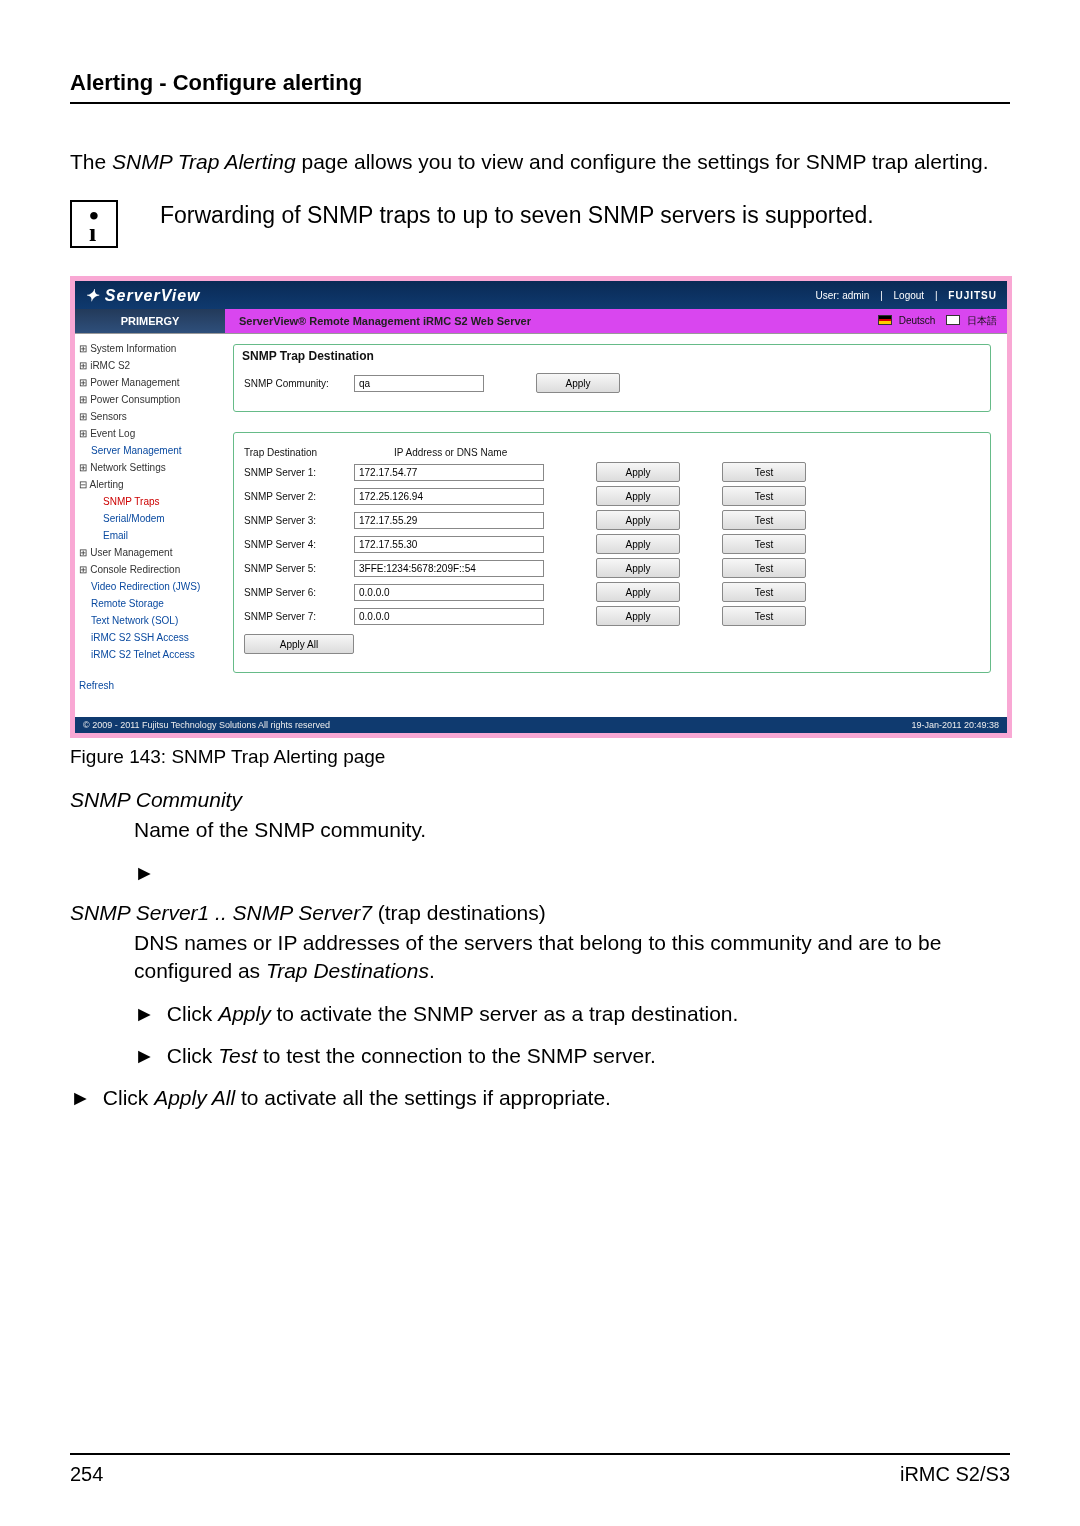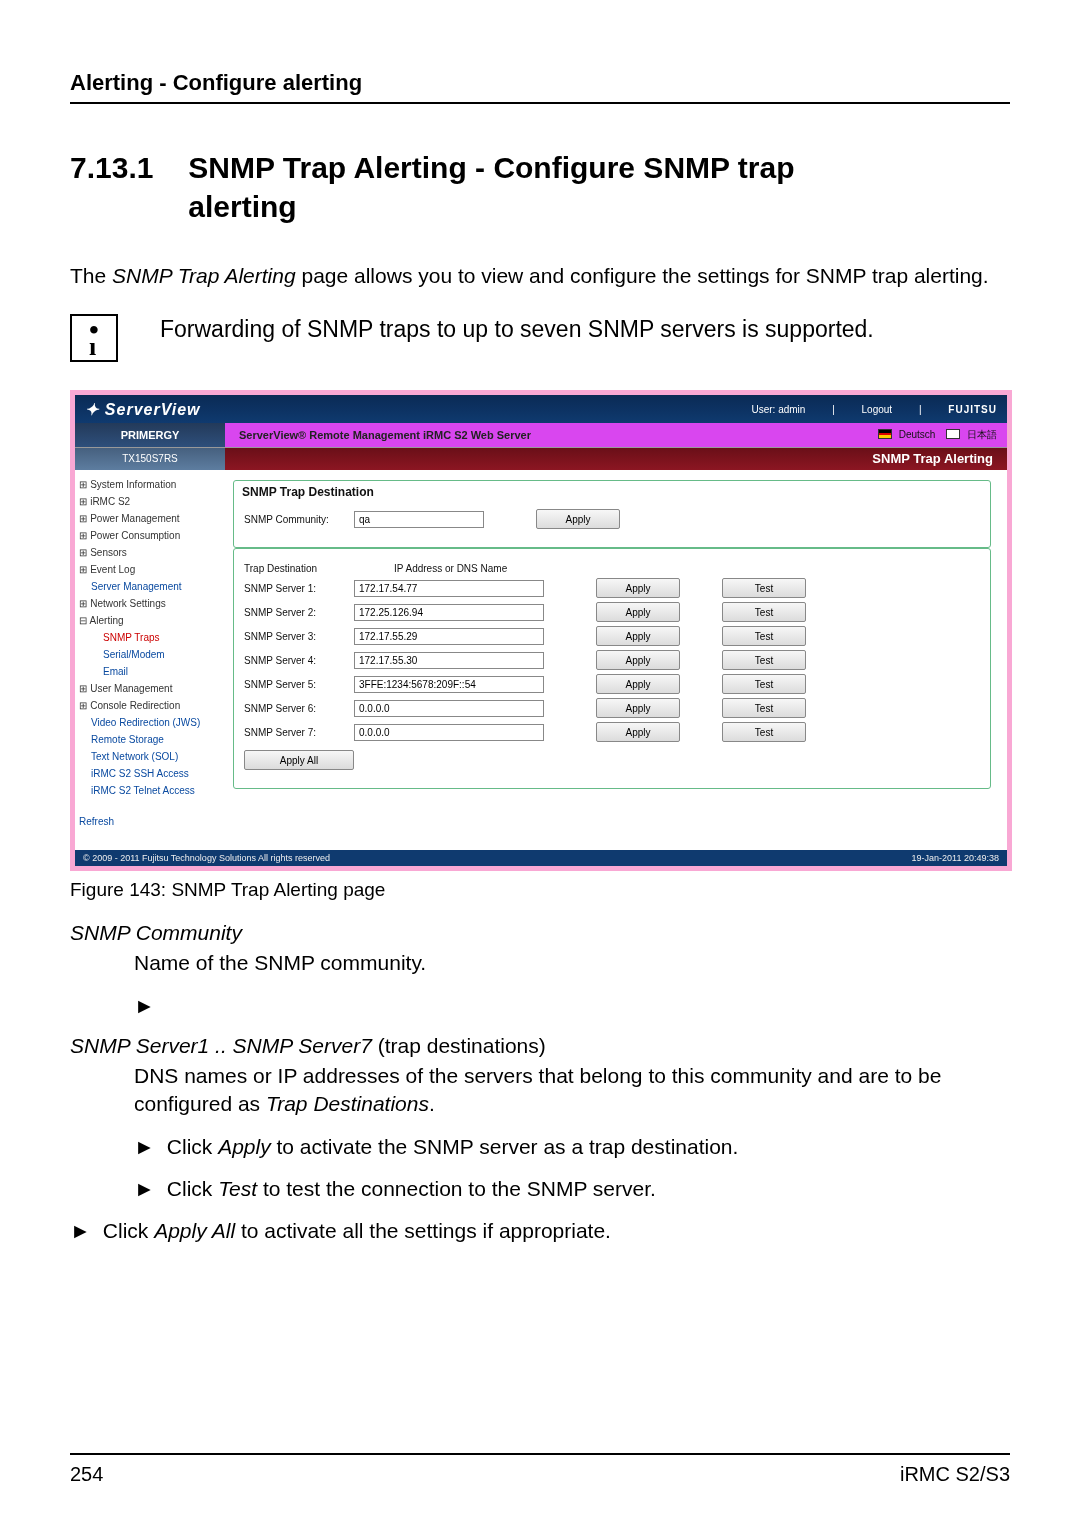--- a/index.html
+++ b/index.html
@@ -14,40 +14,40 @@
   .info-row { display:flex; align-items:flex-start; gap:18px; margin-bottom:28px; }
   .info-icon { width:44px; height:44px; border:2px solid #000; display:flex; align-items:center; justify-content:center; font-family:Georgia,serif; font-weight:bold; font-size:28px; }
   .info-text { font-size:23px; line-height:1.35; flex:1;margin-left:24px; }
   .figure { margin:6px 0 10px 0; }
   .fig-caption { font-size:19px; margin:8px 0 20px 0; }
   .screenshot { width:942px; height:auto; border:5px solid #f9a8d4; box-sizing:border-box; font-size:11px; color:#111; background:#fff; }
   
   .sv-top { background:linear-gradient(#0a2a55,#0f3a6f); color:#fff; display:flex; justify-content:space-between; align-items:center; height:28px; padding:0 10px; }
   .sv-logo { font-style:italic; font-weight:bold; font-size:16px; letter-spacing:1px; }
   .sv-top-right { font-size:10px; }
-  .sv-top-right span { margin-left:24px; }
+  .sv-top-right span { margin-left:8px; }
   .sv-sub { display:flex; align-items:center; height:24px; background:#d946ef; border-bottom:1px solid #999;}
   .sv-sub-left { width:150px; background:linear-gradient(#233a5a,#2e4f7b); color:#fff; font-weight:bold; font-size:11px; text-align:center; line-height:24px; }
   .sv-sub-mid { flex:1; padding-left:14px; font-size:11px; font-weight:bold; color:#222; }
   .sv-sub-lang { padding-right:10px; font-size:10px; }
   .sv-sub-lang .flag { display:inline-block; width:12px; height:8px; background:#d00; margin:0 4px -1px 8px; border:1px solid #333; }
   .sv-strip { display:flex; }
   .sv-strip-left { width:150px; background:linear-gradient(#46607f,#5d7da0); color:#fff; font-size:10px; text-align:center; line-height:22px; height:22px; }
   .sv-strip-right { flex:1; background:linear-gradient(#6a0f18,#8c1622); color:#fff; text-align:right; padding-right:14px; font-weight:bold; font-size:13px; line-height:22px; height:22px; }
   .sv-body { display:flex; min-height:380px; }
   .sv-nav { width:150px; padding:6px 4px; box-sizing:border-box; font-size:10px; line-height:1.7; color:#063; }
   .sv-nav div { white-space:nowrap; }
   .sv-nav .lnk { color:#0a4aa0; }
   .sv-nav .exp { color:#333; }
   .sv-nav .sel { color:#c00; }
   .sv-nav .ind1 { padding-left:12px; }
   .sv-nav .ind2 { padding-left:24px; }
   .sv-nav .refresh { margin-top:14px; color:#0a4aa0; }
   .sv-main { flex:1; padding:10px 16px 24px 8px; box-sizing:border-box; }
-  .panel { border:1px solid #6b8; border-radius:3px; padding:10px 10px 14px 10px; background:#fff; }
+  .panel { border:1px solid #6b8; border-radius:3px; padding:10px 10px 14px 10px; margin-bottom:20px; background:#fff; }
   .panel-title { font-weight:bold; font-size:12px; margin:-6px 0 10px -2px; }
   .row { display:flex; align-items:center; gap:6px; margin:4px 0; }
   .lbl { font-size:10px; width:104px; text-align:left; }
   .lbl.hdr { font-weight:normal; }
   .inp { height:17px; border:1px solid #888; font-size:10px; padding:0 4px; box-sizing:border-box; }
   .inp.w1 { width:130px; }
   .inp.w2 { width:190px; }
   .btn { height:20px; min-width:84px; background:linear-gradient(#f7f7f7,#dcdcdc); border:1px solid #888; border-radius:2px; font-size:10px; cursor:pointer; }
   .spacer { width:40px; }
   .col-hdr { font-size:10px; font-weight:normal; }
@@ -61,24 +61,20 @@
   .page-footer { position:absolute; bottom:40px; left:70px; right:70px; display:flex; justify-content:space-between; font-size:20px; }
   .page-footer .ln { border-top:2px solid #000; position:absolute; top:-10px; left:0; right:0; }
 </style>
 </head>
 <body>
 
 <div class="page">
   <div class="running-head">Alerting - Configure alerting</div>
   <hr class="hr">
 
-  <h2 class="h-sec">
-    <span class="h-num">7.13.1</span>
-    <span class="h-txt">SNMP Trap Alerting - Configure SNMP trap alerting</span>
-  </h2>
 
   <p class="body-p">
     <span>The </span><span class="italic">SNMP Trap Alerting</span><span> page allows you to view and configure the settings for SNMP trap alerting.</span>
   </p>
 
   <div class="info-row">
     <div class="info-icon">
       <span style="line-height:0.6;">•<br><span style="font-family:Georgia,serif;font-size:26px;">ı</span></span>
     </div>
     <div class="info-text">Forwarding of SNMP traps to up to seven SNMP servers is supported.</div>
@@ -98,24 +94,20 @@
       </div>
       <div class="sv-sub">
         <div class="sv-sub-left">PRIMERGY</div>
         <div class="sv-sub-mid">ServerView® Remote Management iRMC S2 Web Server</div>
         <div class="sv-sub-lang">
           <span class="flag" style="background:linear-gradient(#000 33%,#d00 33% 66%,#fc0 66%);"></span>
           <span>Deutsch</span>
           <span class="flag" style="background:#fff;"></span>
           <span>日本語</span>
         </div>
-      </div>
-      <div class="sv-strip">
-        <div class="sv-strip-left">TX150S7RS</div>
-        <div class="sv-strip-right">SNMP Trap Alerting</div>
       </div>
 
       <div class="sv-body">
         <div class="sv-nav" id="navHost">
             <div class="exp">⊞ System Information</div>
             <div class="exp">⊞ iRMC S2</div>
             <div class="exp">⊞ Power Management</div>
             <div class="exp">⊞ Power Consumption</div>
             <div class="exp">⊞ Sensors</div>
             <div class="exp">⊞ Event Log</div>

